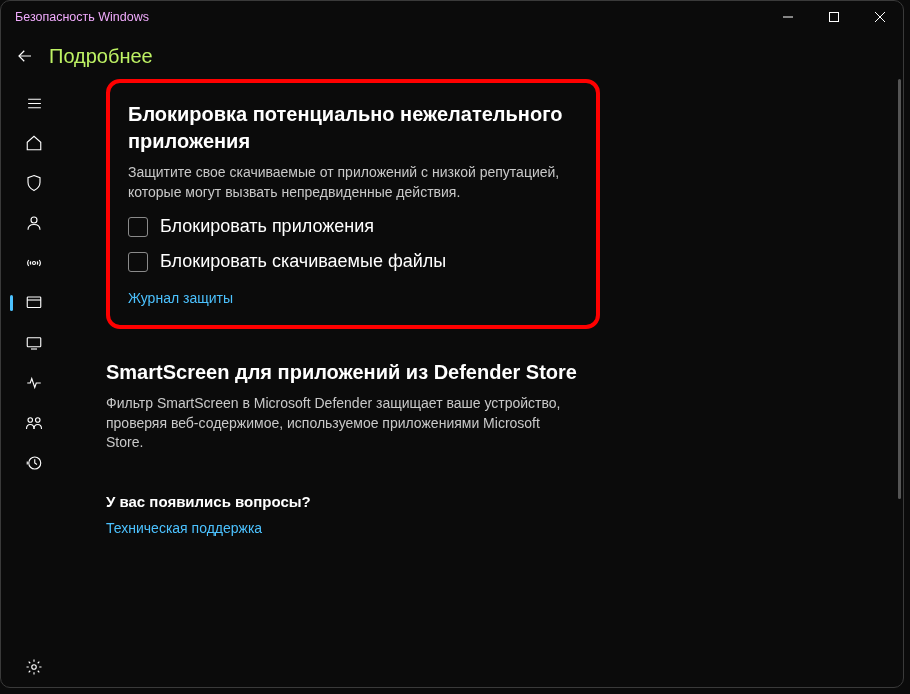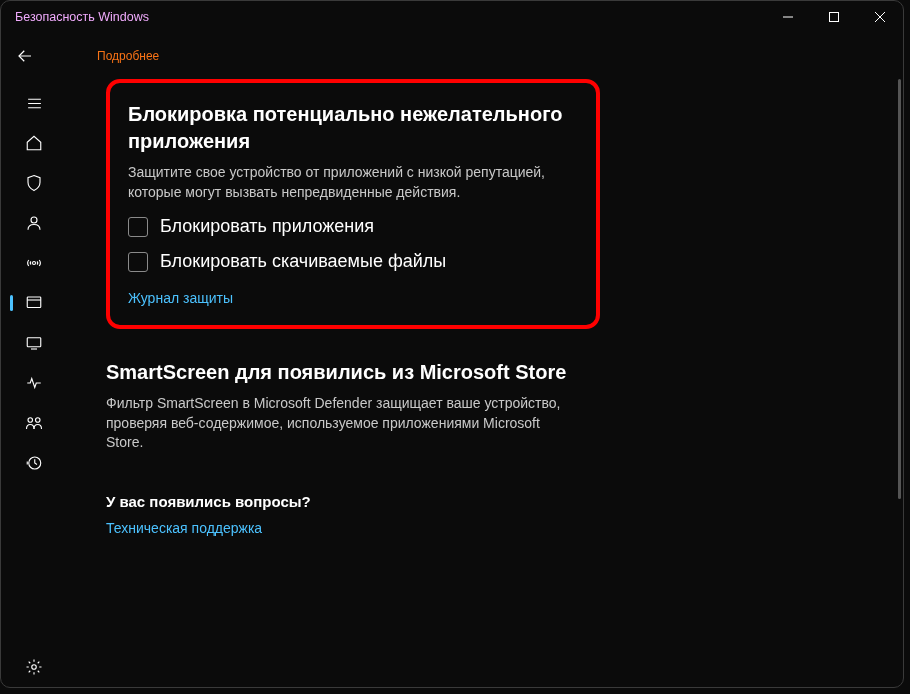--- a/index.html
+++ b/index.html
@@ -41,22 +41,21 @@
   
   .toprow {
     height: 46px;
     display: flex; align-items: center;
   }
   .backbtn {
     width: 48px; height: 46px;
     display: flex; align-items: center; justify-content: center;
   }
   .moreinfo {
-    color: #f97316; font-size: 12px;
-    margin-left: 48px;
+    color: #bef264; font-size: 20px;
   }
   
   .split { display: flex; flex: 1; min-height: 0; padding-left: 9px; }
   .sidebar {
     width: 48px;
     display: flex; flex-direction: column;
     padding-top: 4px;
     position: relative;
   }
   .navitem {
@@ -273,37 +272,37 @@
             <circle cx="12" cy="12" r="3"></circle>
             <path d="M12 2 L12 5 M12 19 L12 22 M4.9 4.9 L7 7 M17 17 L19.1 19.1 M2 12 L5 12 M19 12 L22 12 M4.9 19.1 L7 17 M17 7 L19.1 4.9"></path>
           </svg>
       </div>
     </div>
 
     <div class="content">
 
       <div class="highlight-box">
         <h2 class="section-title">Блокировка потенциально нежелательного приложения</h2>
-        <p class="desc">Защитите свое устройство от приложений с низкой репутацией, которые могут вызвать непредвиденные действия.</p>
+        <p class="desc">Защитите свое скачиваемые от приложений с низкой репутацией, которые могут вызвать непредвиденные действия.</p>
 
 
         <div class="check-row">
           <div class="checkbox"></div>
           <span>Блокировать приложения</span>
         </div>
         <div class="check-row">
           <div class="checkbox"></div>
           <span>Блокировать скачиваемые файлы</span>
         </div>
 
         <a class="link">Журнал защиты</a>
       </div>
 
       <div class="section2">
-        <h2 class="section-title">SmartScreen для появились из Microsoft Store</h2>
+        <h2 class="section-title">SmartScreen для приложений из Defender Store</h2>
         <p class="desc">Фильтр SmartScreen в Microsoft Defender защищает ваше устройство, проверяя веб-содержимое, используемое приложениями Microsoft Store.</p>
       </div>
 
       <div class="questions">
         <div class="qtitle">У вас появились вопросы?</div>
         <a class="link" style="margin-top:4px">Техническая поддержка</a>
       </div>
 
       <div class="scrollbar">
         <div class="thumb"></div>

